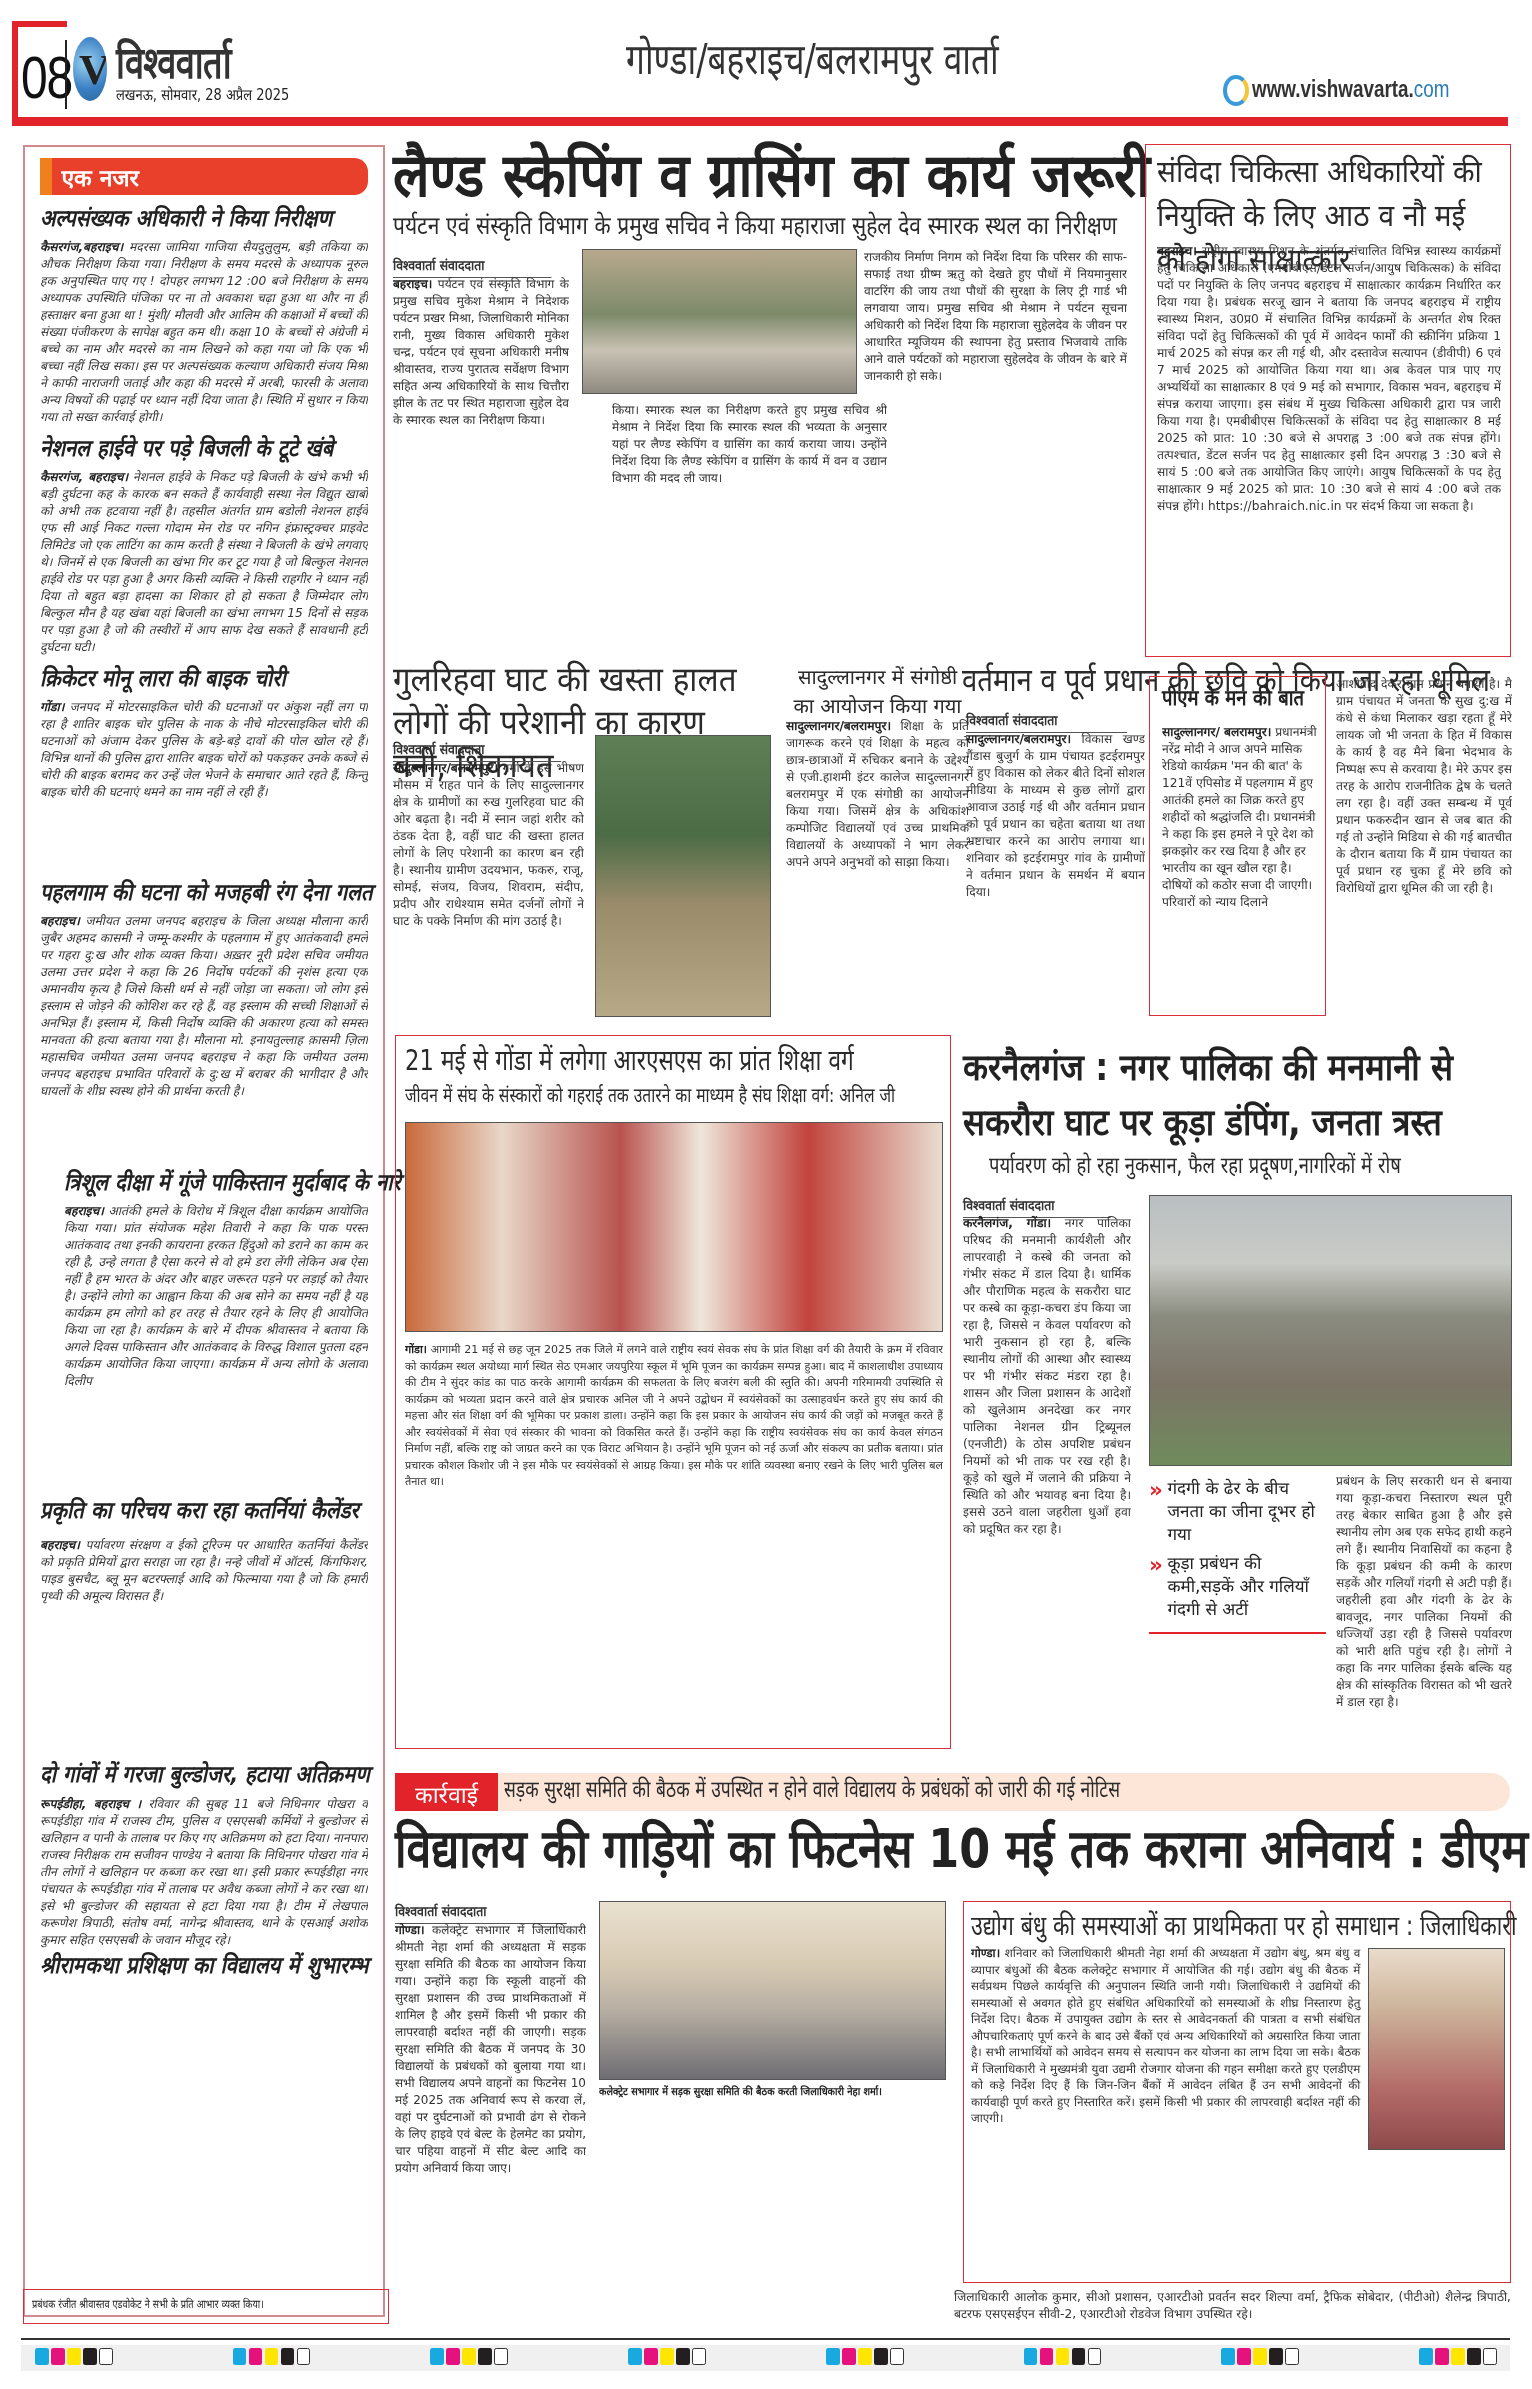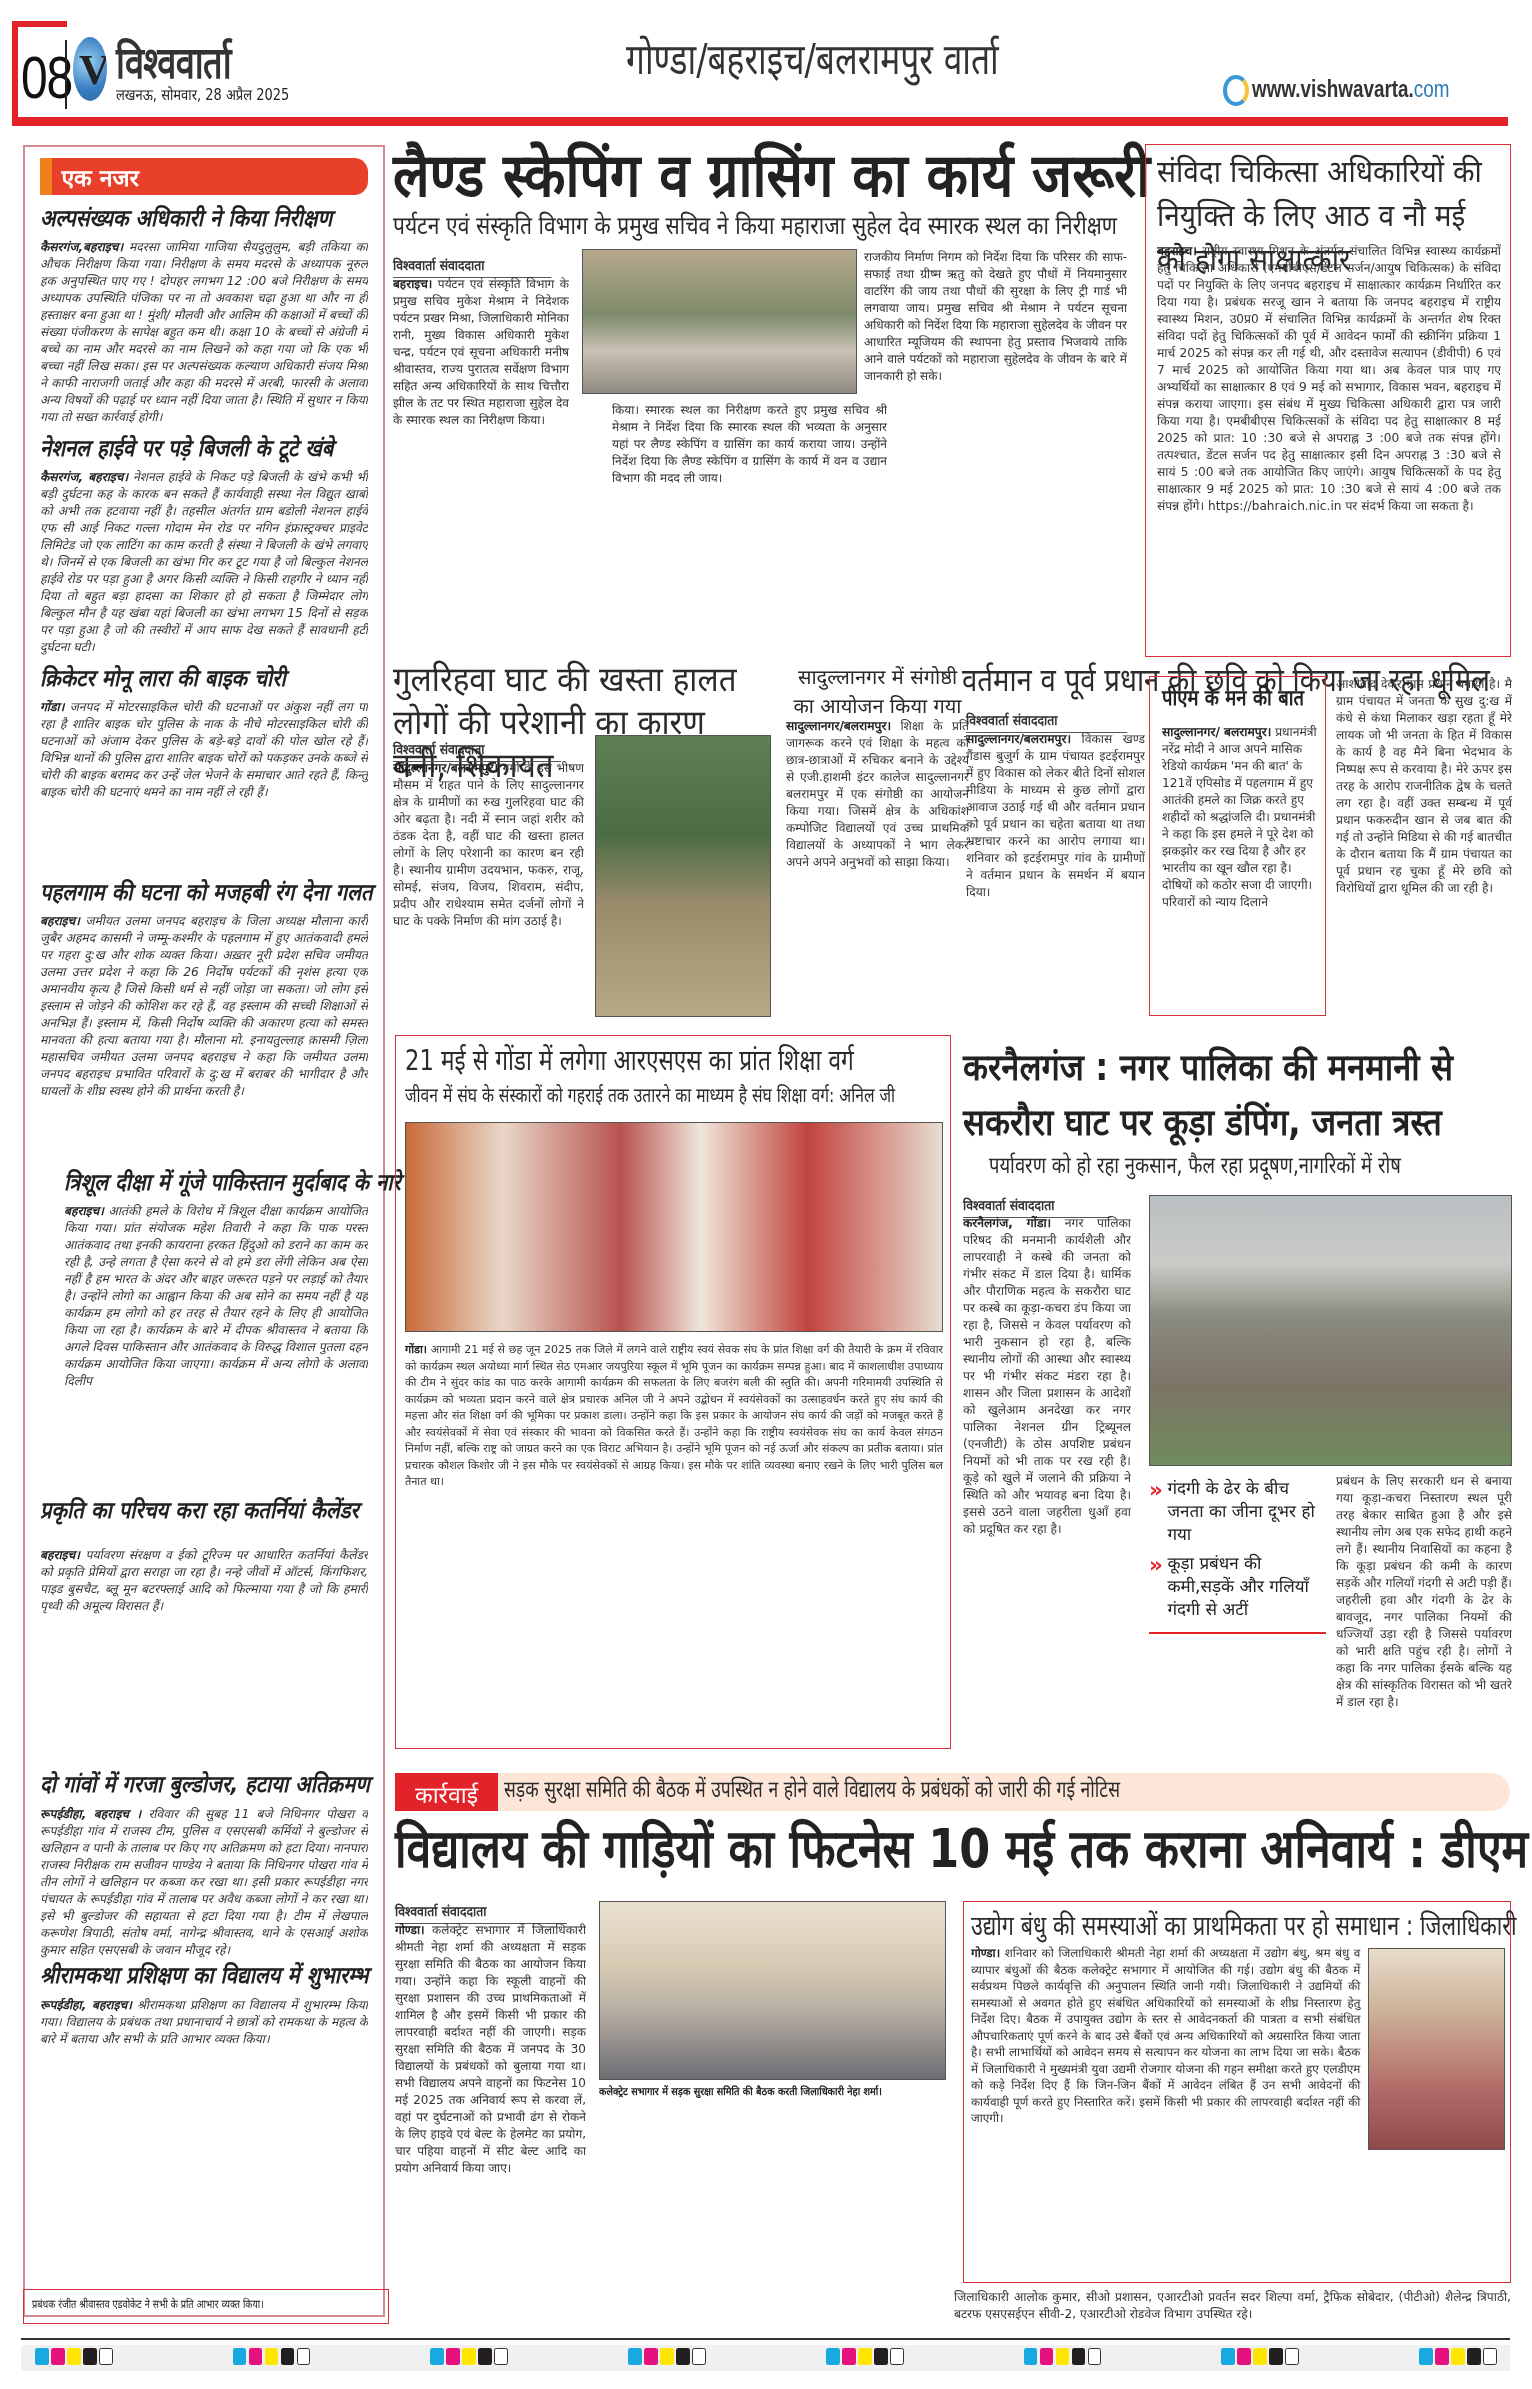--- a/index.html
+++ b/index.html
@@ -75,31 +75,30 @@
     <p class="col-text" style="margin-top:9.2px;font-size:12.2px;line-height:17px;height:252px;overflow:hidden;"><b>बहराइच।</b> <span>जमीयत उलमा जनपद बहराइच के जिला अध्यक्ष मौलाना कारी जुबैर अहमद कासमी ने जम्मू-कश्मीर के पहलगाम में हुए आतंकवादी हमले पर गहरा दु:ख और शोक व्यक्त किया। अख़्तर नूरी प्रदेश सचिव जमीयत उलमा उत्तर प्रदेश ने कहा कि 26 निर्दोष पर्यटकों की नृशंस हत्या एक अमानवीय कृत्य है जिसे किसी धर्म से नहीं जोड़ा जा सकता। जो लोग इसे इस्लाम से जोड़ने की कोशिश कर रहे हैं, वह इस्लाम की सच्ची शिक्षाओं से अनभिज्ञ हैं। इस्लाम में, किसी निर्दोष व्यक्ति की अकारण हत्या को समस्त मानवता की हत्या बताया गया है। मौलाना मो. इनायतुल्लाह क़ासमी ज़िला महासचिव जमीयत उलमा जनपद बहराइच ने कहा कि जमीयत उलमा जनपद बहराइच प्रभावित परिवारों के दु:ख में बराबर की भागीदार है और घायलों के शीघ्र स्वस्थ होने की प्रार्थना करती है।</span></p>
   </div>
 
   <div style="margin-bottom:4.6px;margin-left:24px;">
     <div class="hd" style="font-size:23px;transform:scaleX(0.88);">त्रिशूल दीक्षा में गूंजे पाकिस्तान मुर्दाबाद के नारे</div>
     <p class="col-text" style="margin-top:9.2px;font-size:12.2px;line-height:17px;height:290px;overflow:hidden;"><b>बहराइच।</b> <span>आतंकी हमले के विरोध में त्रिशूल दीक्षा कार्यक्रम आयोजित किया गया। प्रांत संयोजक महेश तिवारी ने कहा कि पाक परस्त आतंकवाद तथा इनकी कायराना हरकत हिंदुओ को डराने का काम कर रही है, उन्हे लगता है ऐसा करने से वो हमे डरा लेंगी लेकिन अब ऐसा नहीं है हम भारत के अंदर और बाहर जरूरत पड़ने पर लड़ाई को तैयार है। उन्होंने लोगो का आह्वान किया की अब सोने का समय नहीं है यह कार्यक्रम हम लोगो को हर तरह से तैयार रहने के लिए ही आयोजित किया जा रहा है। कार्यक्रम के बारे में दीपक श्रीवास्तव ने बताया कि अगले दिवस पाकिस्तान और आतंकवाद के विरुद्ध विशाल पुतला दहन कार्यक्रम आयोजित किया जाएगा। कार्यक्रम में अन्य लोगो के अलावा दिलीप</span></p>
   </div>
 
   <div style="margin-bottom:4.6px;">
     <div class="hd" style="font-size:23px;transform:scaleX(0.88);">प्रकृति का परिचय करा रहा कतर्नियां कैलेंडर</div>
-    <p class="col-text" style="margin-top:25px;font-size:12.2px;line-height:17px;height:221px;overflow:hidden;"><b>बहराइच।</b> <span>पर्यावरण संरक्षण व ईको टूरिज्म पर आधारित कतर्नियां कैलेंडर को प्रकृति प्रेमियों द्वारा सराहा जा रहा है। नन्हे जीवों में ऑटर्स, किंगफिशर, पाइड बुसचैट, ब्लू मून बटरफ्लाई आदि को फिल्माया गया है जो कि हमारी पृथ्वी की अमूल्य विरासत हैं।</span></p>
+    <p class="col-text" style="margin-top:15px;font-size:12.2px;line-height:17px;height:221px;overflow:hidden;"><b>बहराइच।</b> <span>पर्यावरण संरक्षण व ईको टूरिज्म पर आधारित कतर्नियां कैलेंडर को प्रकृति प्रेमियों द्वारा सराहा जा रहा है। नन्हे जीवों में ऑटर्स, किंगफिशर, पाइड बुसचैट, ब्लू मून बटरफ्लाई आदि को फिल्माया गया है जो कि हमारी पृथ्वी की अमूल्य विरासत हैं।</span></p>
   </div>
 
   <div style="margin-bottom:4.6px;">
     <div class="hd" style="font-size:23px;transform:scaleX(0.88);">दो गांवों में गरजा बुल्डोजर, हटाया अतिक्रमण</div>
     <p class="col-text" style="margin-top:9.2px;font-size:12.2px;line-height:17px;height:153px;overflow:hidden;"><b>रूपईडीहा, बहराइच ।</b> <span>रविवार की सुबह 11 बजे निधिनगर पोखरा व रूपईडीहा गांव में राजस्व टीम, पुलिस व एसएसबी कर्मियों ने बुल्डोजर से खलिहान व पानी के तालाब पर किए गए अतिक्रमण को हटा दिया। नानपारा राजस्व निरीक्षक राम सजीवन पाण्डेय ने बताया कि निधिनगर पोखरा गांव में तीन लोगों ने खलिहान पर कब्जा कर रखा था। इसी प्रकार रूपईडीहा नगर पंचायत के रूपईडीहा गांव में तालाब पर अवैध कब्जा लोगों ने कर रखा था। इसे भी बुल्डोजर की सहायता से हटा दिया गया है। टीम में लेखपाल करूणेश त्रिपाठी, संतोष वर्मा, नागेन्द्र श्रीवास्तव, थाने के एसआई अशोक कुमार सहित एसएसबी के जवान मौजूद रहे।</span></p>
   </div>
 
   <div>
     <div class="hd" style="font-size:23px;transform:scaleX(0.88);">श्रीरामकथा प्रशिक्षण का विद्यालय में शुभारम्भ</div>
-    <p class="col-text" style="margin-top:9.2px;font-size:12.2px;line-height:17px;height:99px;overflow:hidden;"><b>रूपईडीहा, बहराइच।</b> <span>श्रीरामकथा प्रशिक्षण का विद्यालय में शुभारम्भ किया गया। विद्यालय के प्रबंधक तथा प्रधानाचार्य ने छात्रों को रामकथा के महत्व के बारे में बताया और सभी के प्रति आभार व्यक्त किया।</span></p>
   </div>
 </div>
 
 <div class="abs hd" style="left:393px;top:144px;font-size:60px;transform:scaleX(0.9);">लैण्ड स्केपिंग व ग्रासिंग का कार्य जरूरी</div>
 <div class="abs hd-light" style="left:393px;top:212px;font-size:25px;white-space:nowrap;transform:scaleX(0.84);">पर्यटन एवं संस्कृति विभाग के प्रमुख सचिव ने किया महाराजा सुहेल देव स्मारक स्थल का निरीक्षण</div>
 <div class="abs byline" style="left:393px;top:255px;width:176px;">विश्ववार्ता संवाददाता</div>
 <p class="abs col-text" style="left:393px;top:276px;width:176px;height:366px;overflow:hidden;font-size:12px;"><b>बहराइच।</b> <span>पर्यटन एवं संस्कृति विभाग के प्रमुख सचिव मुकेश मेश्राम ने निदेशक पर्यटन प्रखर मिश्रा, जिलाधिकारी मोनिका रानी, मुख्य विकास अधिकारी मुकेश चन्द्र, पर्यटन एवं सूचना अधिकारी मनीष श्रीवास्तव, राज्य पुरातत्व सर्वेक्षण विभाग सहित अन्य अधिकारियों के साथ चित्तौरा झील के तट पर स्थित महाराजा सुहेल देव के स्मारक स्थल का निरीक्षण किया।</span></p>
 <div class="abs photo" style="left:582px;top:249px;width:275px;height:145px;background:linear-gradient(180deg,#b7a98e 0%,#7d8a6a 45%,#c9c2b4 70%,#8f8a80 100%);"></div>
 <p class="abs col-text" style="left:612px;top:402px;width:275px;height:241px;overflow:hidden;font-size:12px;">किया। स्मारक स्थल का निरीक्षण करते हुए प्रमुख सचिव श्री मेश्राम ने निर्देश दिया कि स्मारक स्थल की भव्यता के अनुसार यहां पर लैण्ड स्केपिंग व ग्रासिंग का कार्य कराया जाय। उन्होंने निर्देश दिया कि लैण्ड स्केपिंग व ग्रासिंग के कार्य में वन व उद्यान विभाग की मदद ली जाय।</p>
 <p class="abs col-text" style="left:864px;top:249px;width:263px;height:394px;overflow:hidden;font-size:12px;">राजकीय निर्माण निगम को निर्देश दिया कि परिसर की साफ-सफाई तथा ग्रीष्म ऋतु को देखते हुए पौधों में नियमानुसार वाटरिंग की जाय तथा पौधों की सुरक्षा के लिए ट्री गार्ड भी लगवाया जाय। प्रमुख सचिव श्री मेश्राम ने पर्यटन सूचना अधिकारी को निर्देश दिया कि महाराजा सुहेलदेव के जीवन पर आधारित म्यूजियम की स्थापना हेतु प्रस्ताव भिजवाये ताकि आने वाले पर्यटकों को महाराजा सुहेलदेव के जीवन के बारे में जानकारी हो सके।</p>

